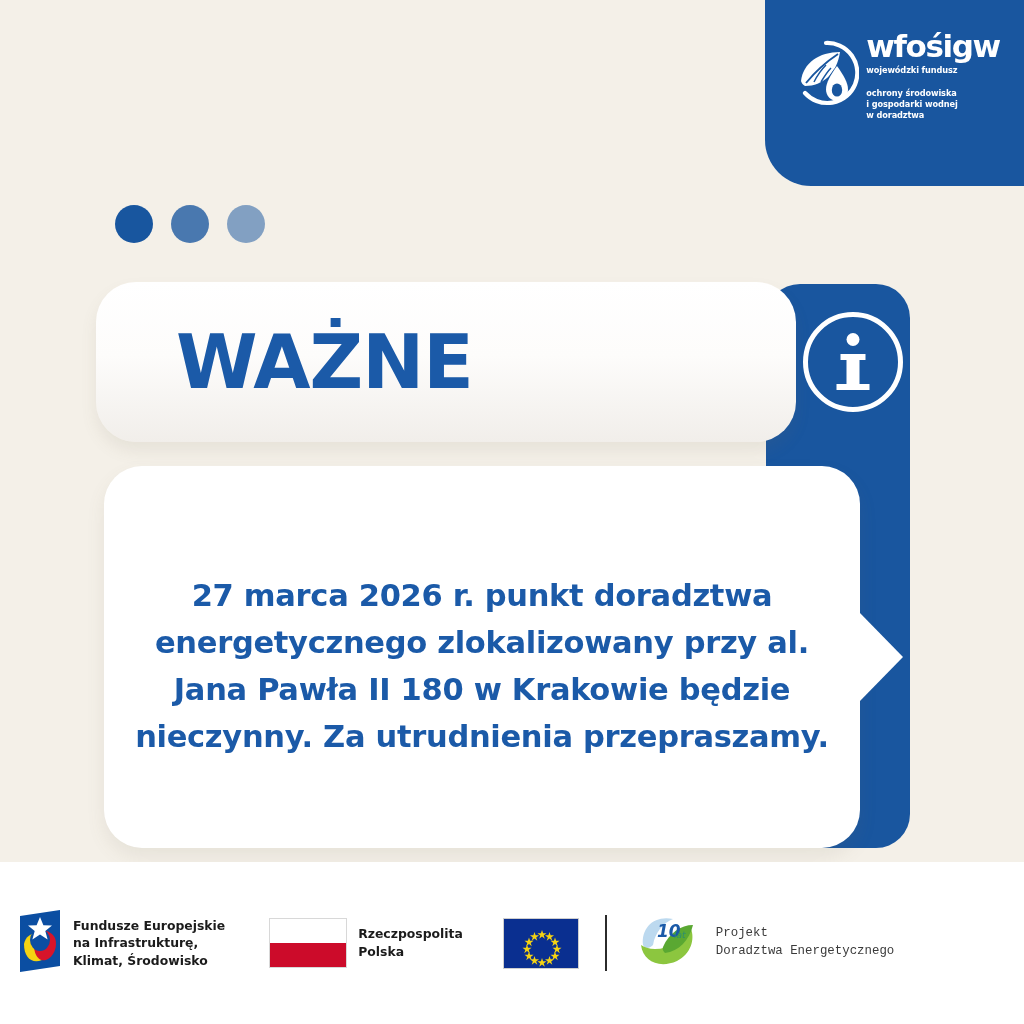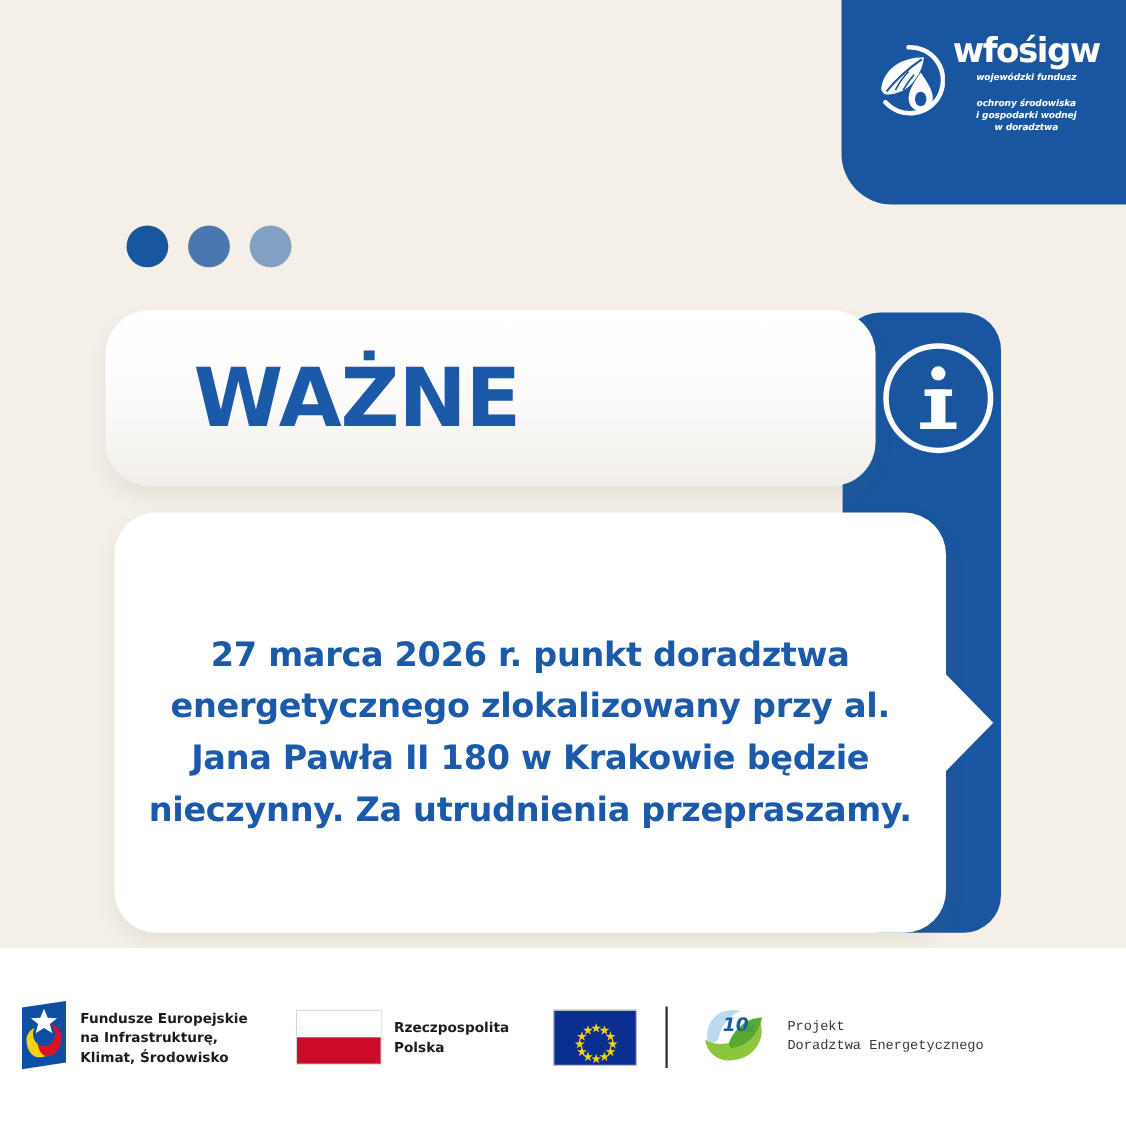--- a/index.html
+++ b/index.html
@@ -42,41 +42,40 @@
   }
   .logo-lockup {
     display: flex;
     align-items: center;
     gap: 7px;
   }
   .logo-mark { flex: 0 0 auto; }
   .logo-text-block {
     display: flex;
     flex-direction: column;
-    align-items: center;
+    align-items: flex-start;
   }
   .logo-wordmark {
     font-family: "DejaVu Sans", sans-serif;
     font-weight: bold;
     font-size: 31px;
     letter-spacing: -1.4px;
     color: #ffffff;
     line-height: 1;
     position: relative;
   }
   .logo-sub {
     font-family: "DejaVu Sans", sans-serif;
     font-size: 8.2px;
     font-weight: bold;
     color: #ffffff;
     line-height: 1.32;
     text-align: right;
     margin-top: 3px;
     letter-spacing: -0.1px;
-    font-style: italic;
   }
 
   
   .dots {
     position: absolute;
     left: 115px;
     top: 205px;
     display: flex;
     gap: 18px;
   }

